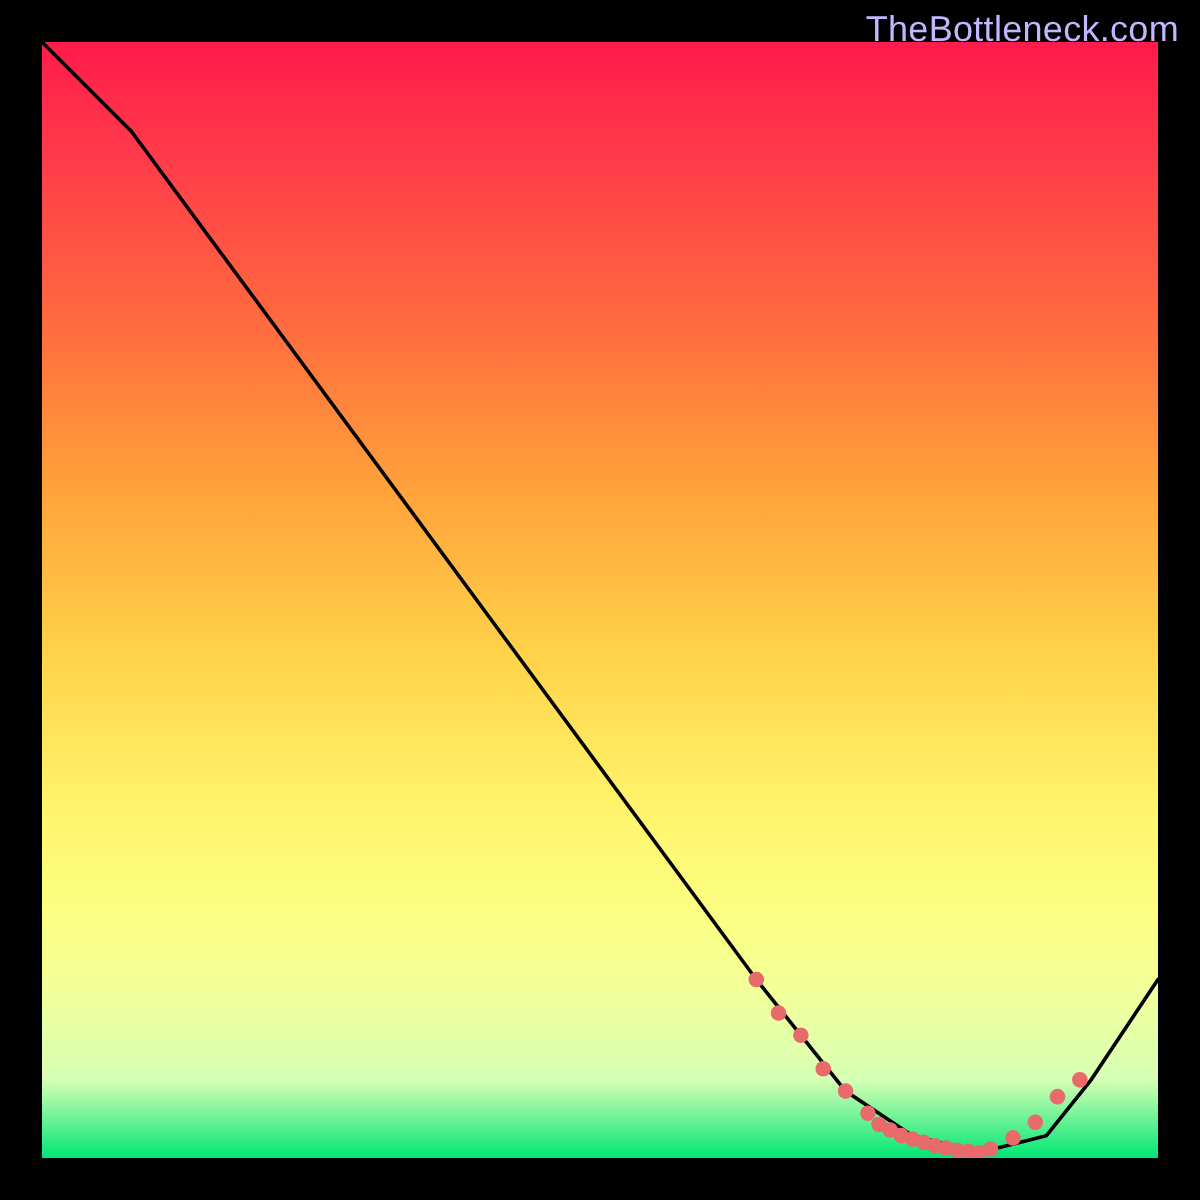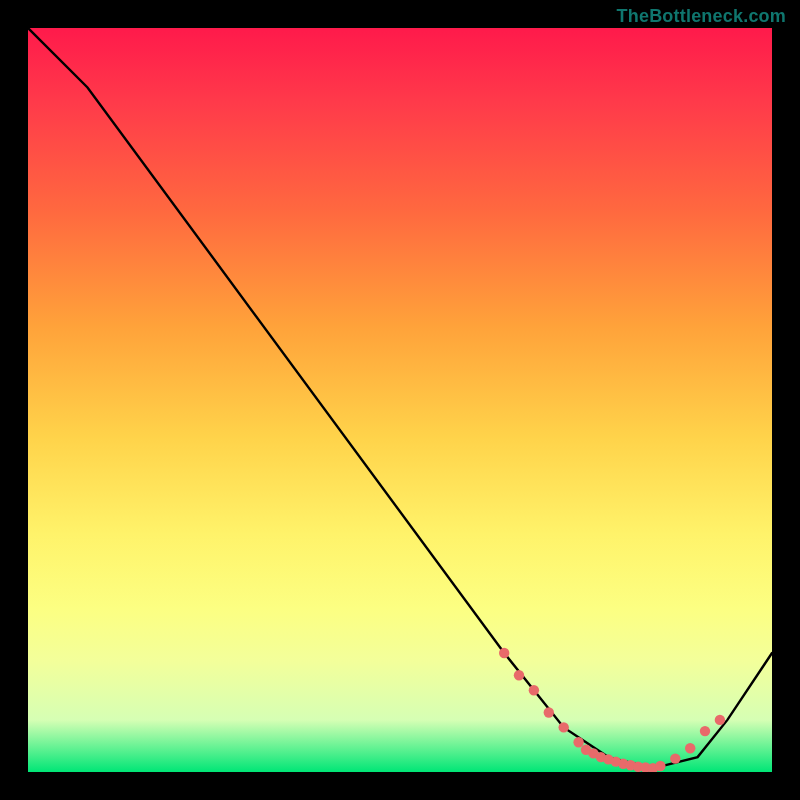--- a/index.html
+++ b/index.html
@@ -14,23 +14,23 @@
   .frame {
     position: relative;
     width: 800px;
     height: 800px;
     background: #000;
   }
   .watermark {
     position: absolute;
     top: 6px;
     right: 14px;
-    color: #0f766e;
-    font-size: 18px;
-    font-weight: 700;
+    color: #c4b5fd;
+    font-size: 24px;
+    font-weight: 400;
     letter-spacing: 0.2px;
     z-index: 5;
   }
   .plot-box {
     position: absolute;
     left: 28px;
     top: 28px;
     width: 744px;
     height: 744px;
     overflow: hidden;

